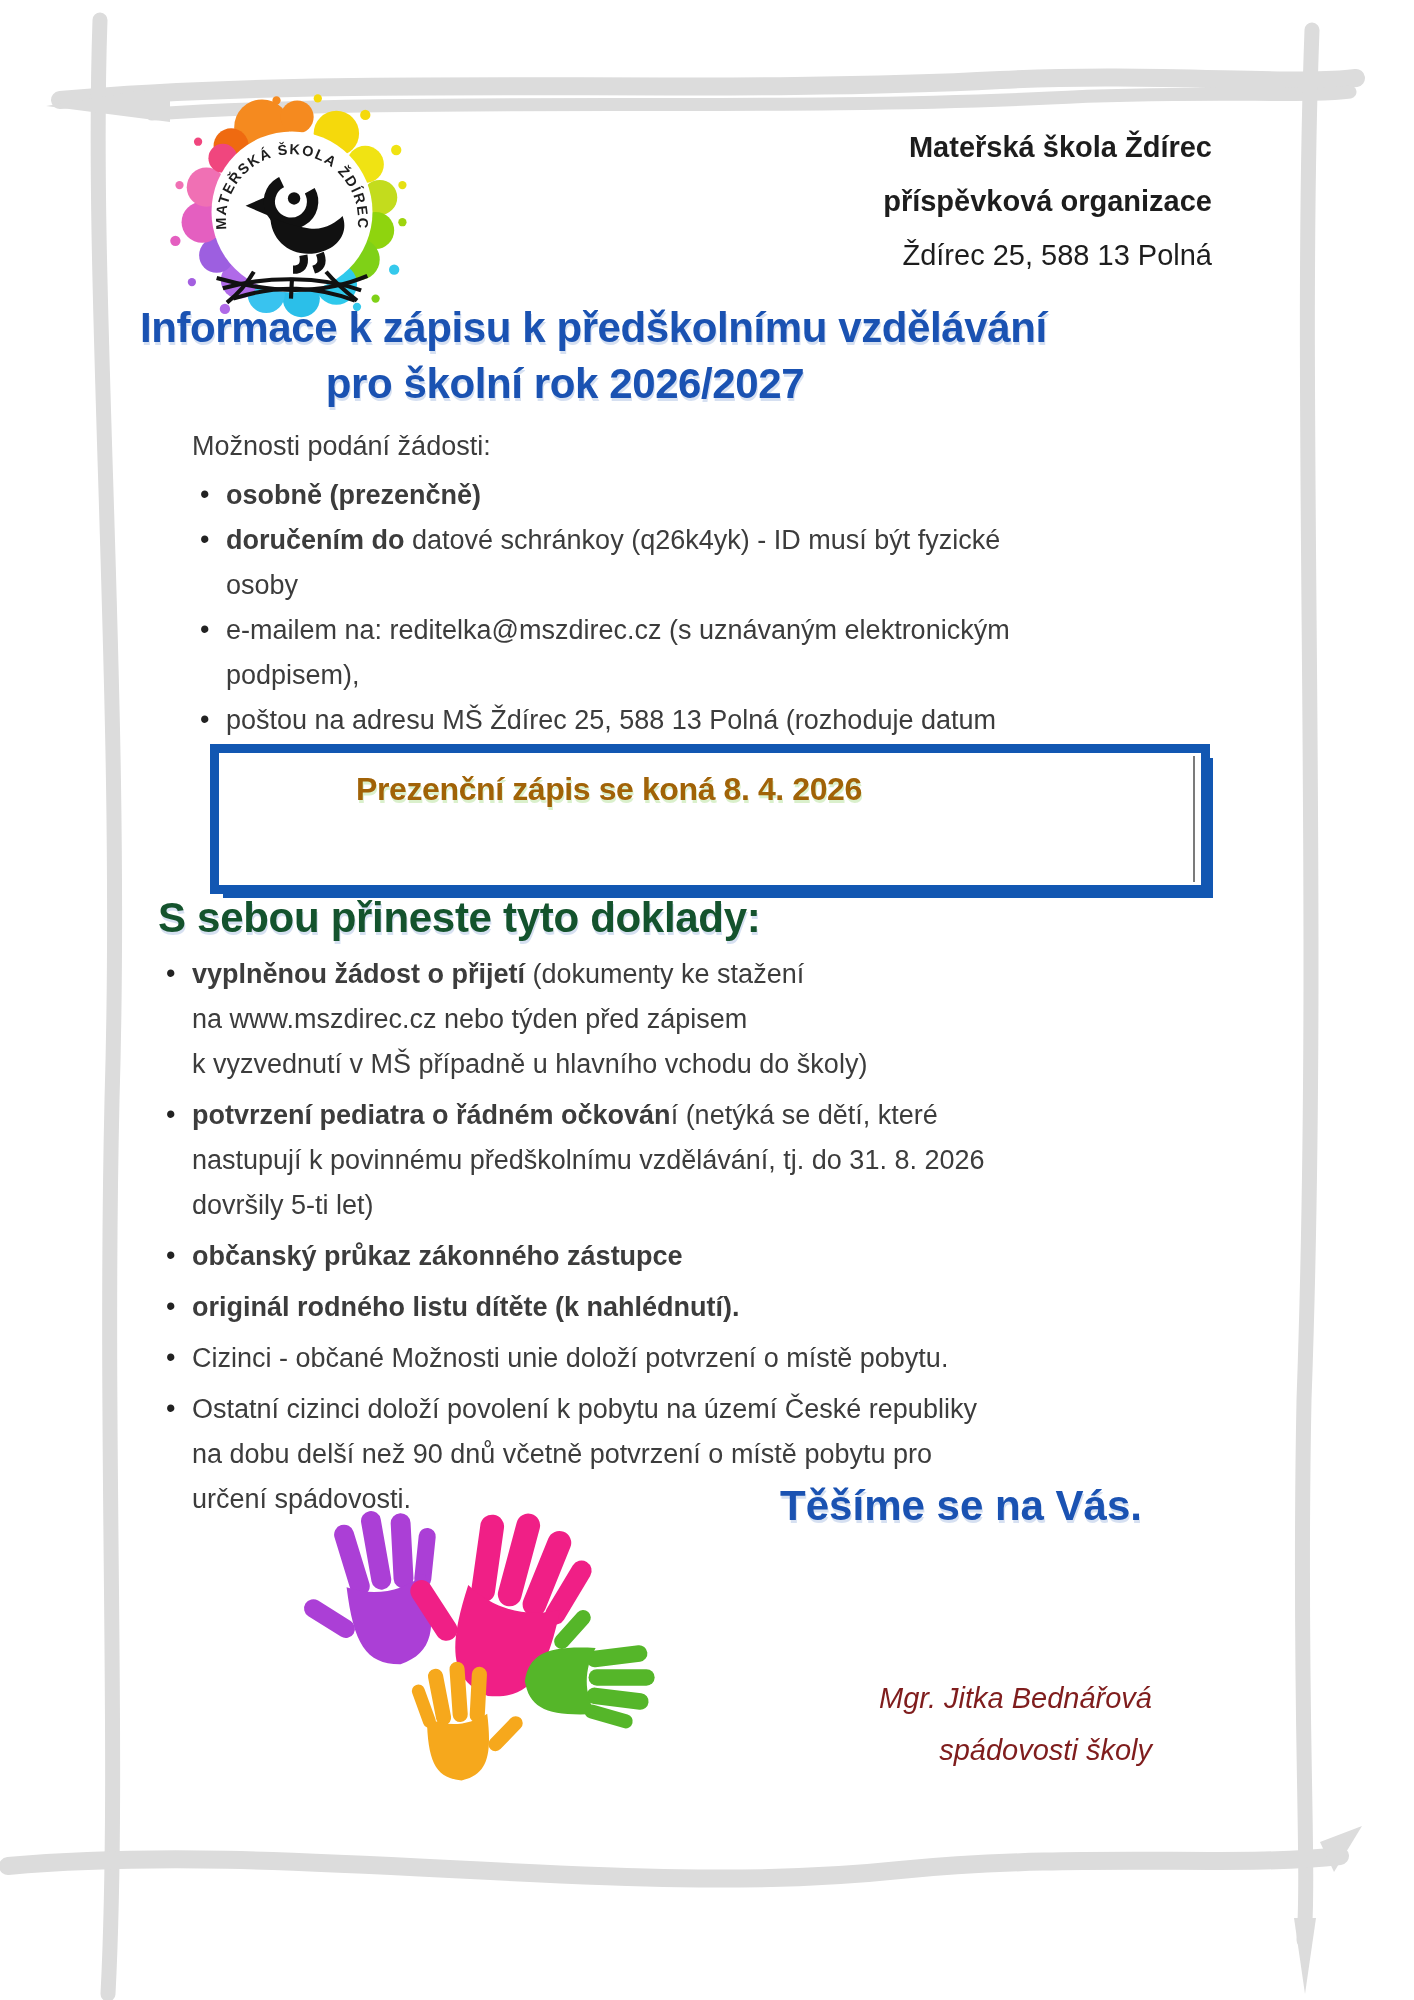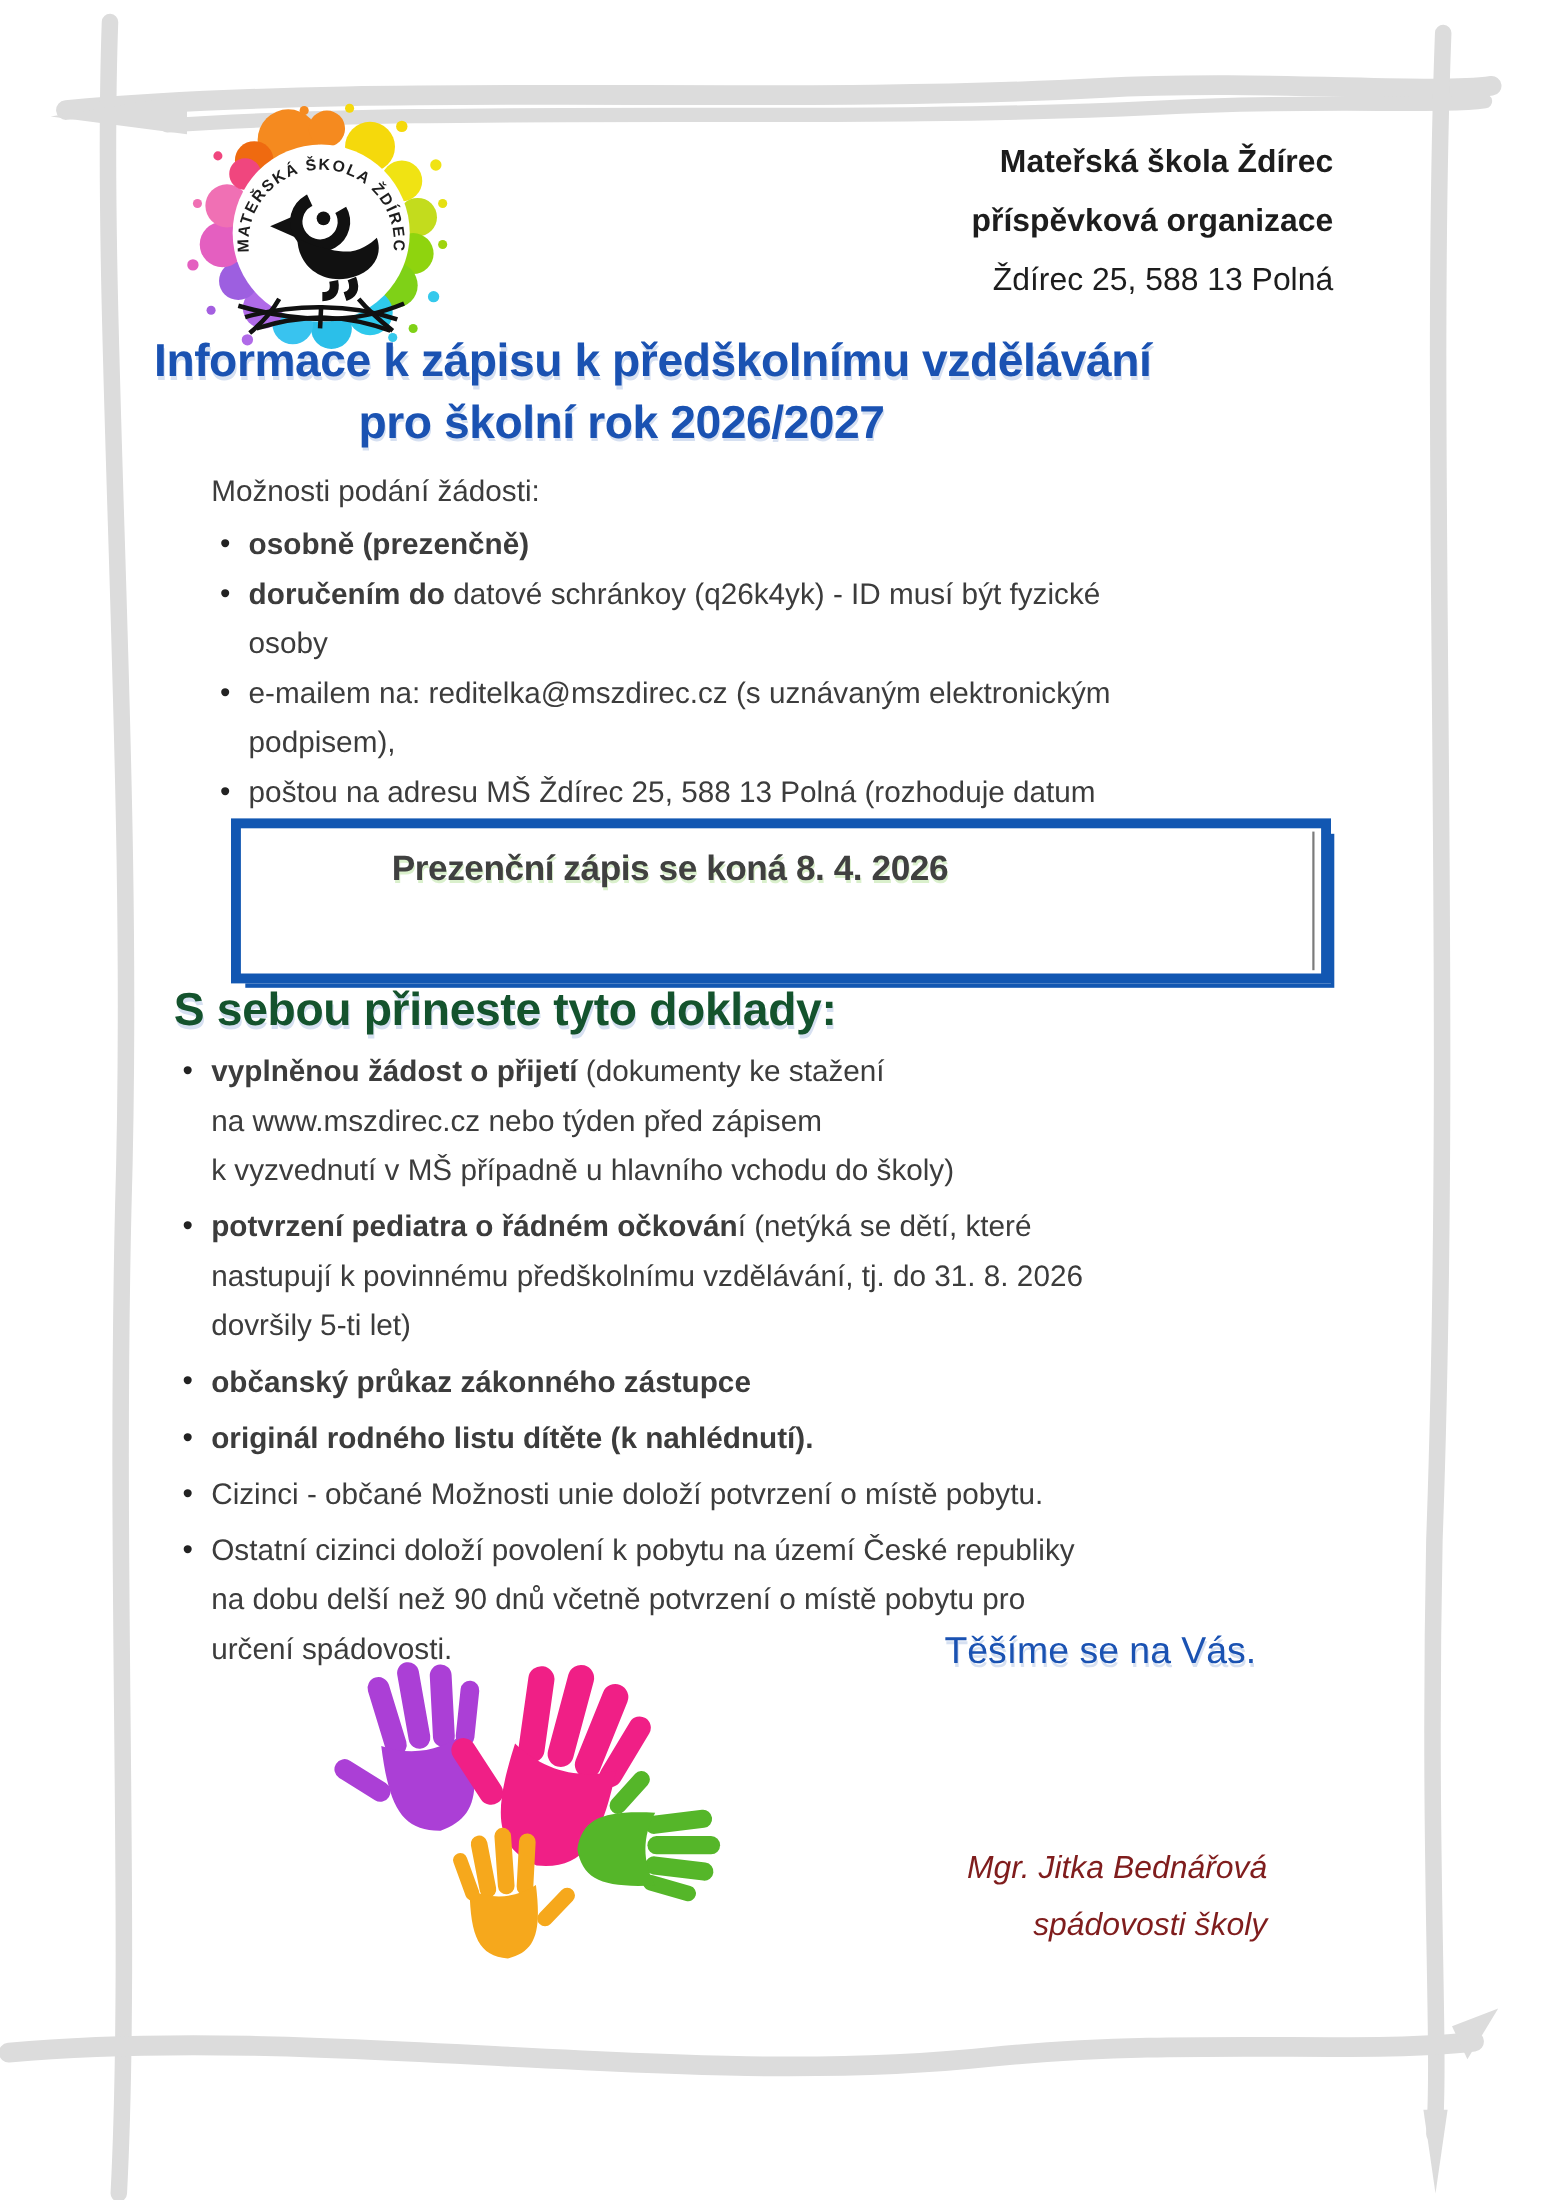--- a/index.html
+++ b/index.html
@@ -28,30 +28,30 @@
   ul.blist li { position:relative; padding-left:34px; white-space:pre-line; }
   ul.blist li::before { content:"•"; position:absolute; left:8px; top:-1px; color:#222; }
   .docs ul.blist li + li { margin-top:6px; }
 
   .notice { position:absolute; left:210px; top:744px; width:1000px; height:150px;
             box-sizing:border-box; border:9px solid #1257b2; background:#fff;
             box-shadow:8px 9px 0 -5px #1257b2; }
   .notice::after { content:""; position:absolute; right:6px; top:3px; bottom:3px; width:2px;
                    background:rgba(35,35,35,0.6); }
   .notice-text { width:780px; padding-top:10px; text-align:center; white-space:nowrap;
-                 color:#404040; font-weight:bold; font-size:32px; line-height:53px;
+                 color:#a16207; font-weight:bold; font-size:32px; line-height:53px;
                  letter-spacing:-0.4px; text-shadow:1px 3px 0 rgba(85,187,23,0.22); }
 
   .docs { position:absolute; left:158px; top:898px; width:1010px;
           font-size:27px; line-height:45px; }
   .docs h2 { margin:0 0 14px 0; font-size:42px; line-height:40px; color:#14532d;
              letter-spacing:-0.3px; text-shadow:1px 3px 0 rgba(26,82,178,0.18); }
 
   .farewell { position:absolute; top:1482px; right:272px; color:#1a52b2;
-              font-weight:normal; font-size:34px; text-shadow:1px 3px 0 rgba(26,82,178,0.18); }
+              font-weight:bold; font-size:42px; text-shadow:1px 3px 0 rgba(26,82,178,0.18); }
 
   svg.hands { position:absolute; left:285px; top:1460px; width:420px; height:380px; }
 
   .signature { position:absolute; top:1672px; right:262px; text-align:right;
                font-style:italic; font-size:29px; line-height:52px; color:#7f1d1d; }
 </style>
 </head>
 <body>
 
 <div class="page">

